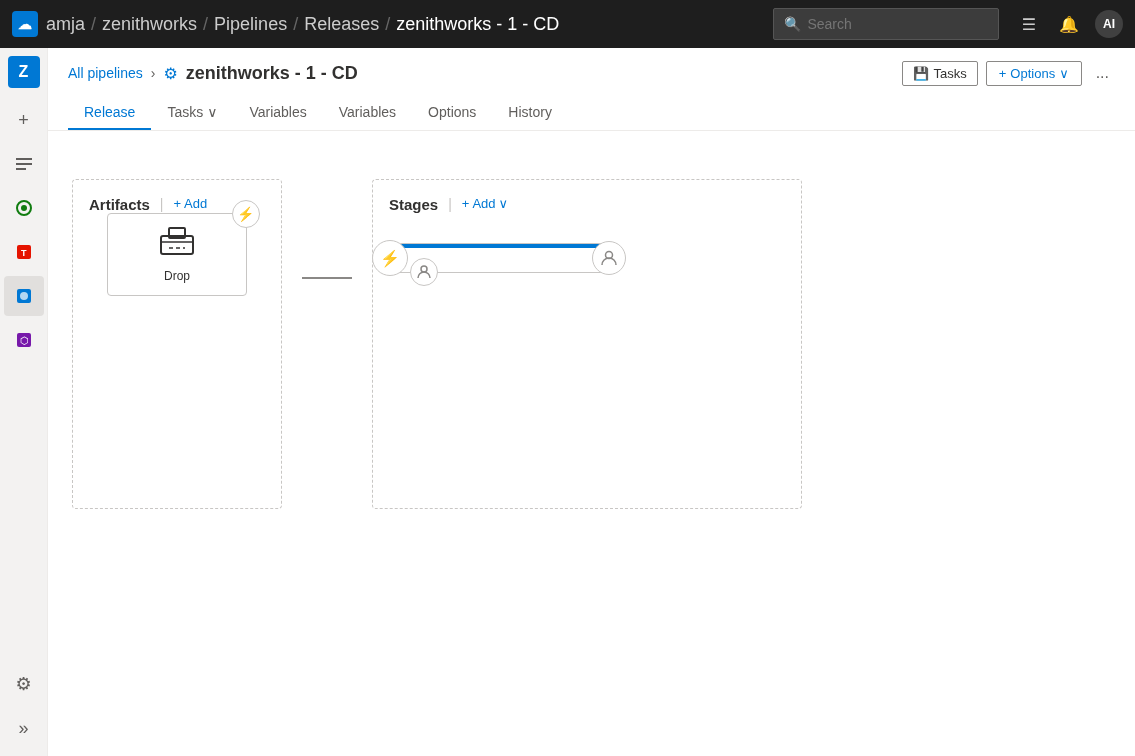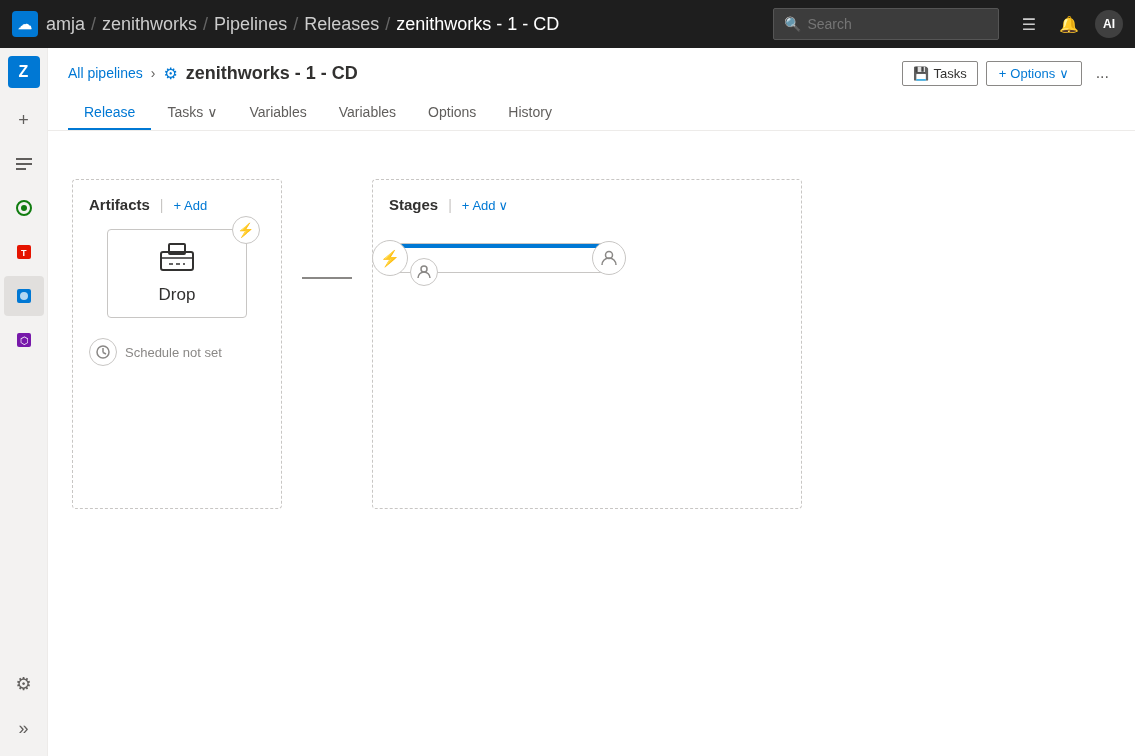--- a/index.html
+++ b/index.html
@@ -189,22 +189,21 @@
     .section-box {
       border: 1.5px dashed #c8c6c4;
       border-radius: 4px;
       padding: 16px;
       min-width: 210px;
       min-height: 330px;
       position: relative;
     }
 
     .section-header {
-      display: flex; align-items: flex-end; gap: 8px;
-      margin-bottom: 16px;
+      display: flex; align-items: flex-start; gap: 8px;
     }
     .section-title {
       font-size: 15px; font-weight: 600; color: #323130;
     }
     .section-divider { color: #c8c6c4; margin: 0 2px; }
     .btn-add {
       display: flex; align-items: center; gap: 3px;
       color: #0078d4; cursor: pointer; font-size: 13px;
       background: none; border: none;
     }
@@ -234,21 +233,21 @@
       cursor: pointer;
       font-size: 14px;
       color: #0078d4;
     }
     .artifact-icon {
       font-size: 28px;
       color: #323130;
       margin-bottom: 6px;
     }
     .artifact-name {
-      font-size: 17px;
+      font-size: 12px;
       color: #323130;
     }
 
     
     .schedule-row {
       display: flex; align-items: center; gap: 8px;
       color: #8a8886; font-size: 13px; margin-top: 16px;
     }
     .schedule-icon {
       width: 28px; height: 28px;
@@ -447,30 +446,20 @@
                 <line x1="2" y1="16" x2="34" y2="16" stroke="#323130" stroke-width="1.5"></line>
                 <rect x="10" y="2" width="16" height="10" rx="1" stroke="#323130" stroke-width="2" fill="none"></rect>
                 <line x1="10" y1="22" x2="14" y2="22" stroke="#323130" stroke-width="1.5"></line>
                 <line x1="17" y1="22" x2="21" y2="22" stroke="#323130" stroke-width="1.5"></line>
                 <line x1="24" y1="22" x2="26" y2="22" stroke="#323130" stroke-width="1.5"></line>
               </svg>
             </div>
             <div class="artifact-name">Drop</div>
           </div>
 
-          <div class="schedule-row">
-            <div class="schedule-icon">
-              <svg width="16" height="16" viewBox="0 0 16 16" fill="none">
-                <circle cx="8" cy="8" r="6" stroke="#8a8886" stroke-width="1.5"></circle>
-                <line x1="8" y1="4" x2="8" y2="8.5" stroke="#8a8886" stroke-width="1.5"></line>
-                <line x1="8" y1="8.5" x2="11" y2="10" stroke="#8a8886" stroke-width="1.5"></line>
-              </svg>
-            </div>
-            <span>Schedule not set</span>
-          </div>
         </div>
 
         <div style="display:flex;align-items:flex-start;padding-top:90px;">
           <div style="width:50px;height:2px;background:#8a8886;margin-top:8px;"></div>
         </div>
 
         <div class="stages-box">
           <div class="section-header">
             <span class="section-title">Stages</span>
             <span class="section-divider">|</span>

